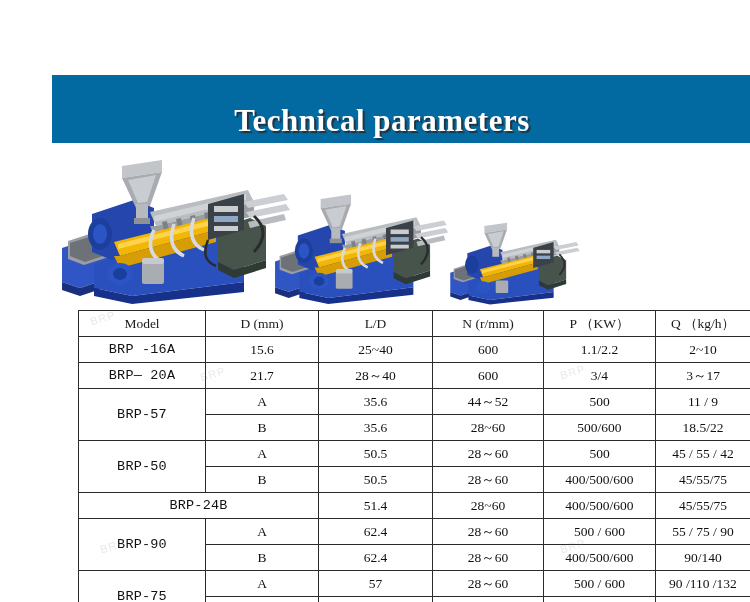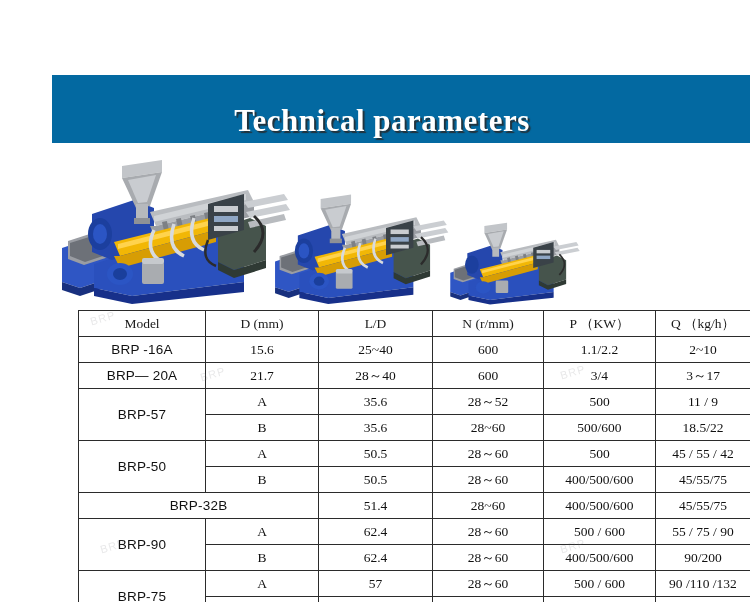--- a/index.html
+++ b/index.html
@@ -83,21 +83,21 @@
     padding: 0;
     line-height: 25px;
     white-space: nowrap;
     background: #ffffff;
   }
   table.spec thead td {
     font-size: 13.5px;
     color: #1a1a1a;
   }
   td.model-name {
-    font-family: Liberation Sans, sans-serif;
+    font-family: Liberation Mono, monospace;
     font-size: 12.5px;
     letter-spacing: 0.2px;
   }
   td.variant {
     font-size: 13px;
     width: 36px;
   }
   .col-model    { width: 127px; }
   .col-d        { width: 113px; }
   .col-ld       { width: 114px; }
@@ -325,21 +325,21 @@
         <td>28～40</td>
         <td>600</td>
         <td>3/4</td>
         <td>3～17</td>
       </tr>
 
       <tr>
         <td class="model-name" rowspan="2">BRP-57</td>
         <td class="variant">A</td>
         <td>35.6</td>
-        <td>28～52</td>
+        <td>44～52</td>
         <td>500</td>
         <td>11 / 9</td>
         <td>20～60</td>
       </tr>
 
       <tr>
         <td class="variant">B</td>
         <td>35.6</td>
         <td>28~60</td>
         <td>500/600</td>
@@ -360,21 +360,21 @@
       <tr>
         <td class="variant">B</td>
         <td>50.5</td>
         <td>28～60</td>
         <td>400/500/600</td>
         <td>45/55/75</td>
         <td>120～280</td>
       </tr>
 
       <tr>
-        <td class="model-name" colspan="2">BRP-32B</td>
+        <td class="model-name" colspan="2">BRP-24B</td>
         <td>51.4</td>
         <td>28~60</td>
         <td>400/500/600</td>
         <td>45/55/75</td>
         <td>120～280</td>
       </tr>
 
       <tr>
         <td class="model-name" rowspan="2">BRP-90</td>
         <td class="variant">A</td>
@@ -383,21 +383,21 @@
         <td>500 / 600</td>
         <td>55 / 75 / 90</td>
         <td>150～380</td>
       </tr>
 
       <tr>
         <td class="variant">B</td>
         <td>62.4</td>
         <td>28～60</td>
         <td>400/500/600</td>
-        <td>90/200</td>
+        <td>90/140</td>
         <td>200～500</td>
       </tr>
 
       <tr>
         <td class="model-name" rowspan="2">BRP-75</td>
         <td class="variant">A</td>
         <td>57</td>
         <td>28～60</td>
         <td>500 / 600</td>
         <td>90 /110 /132</td>

